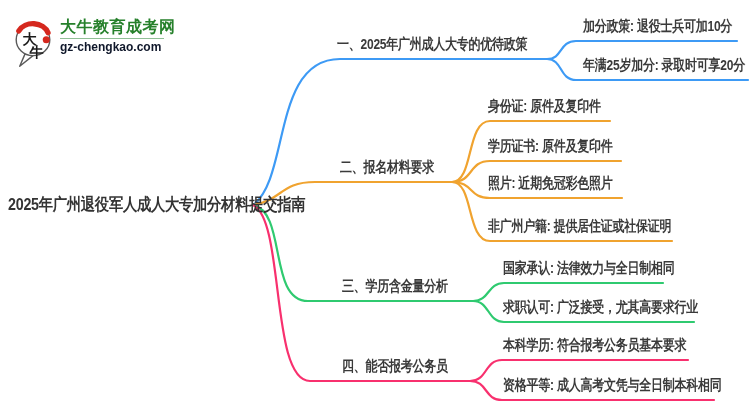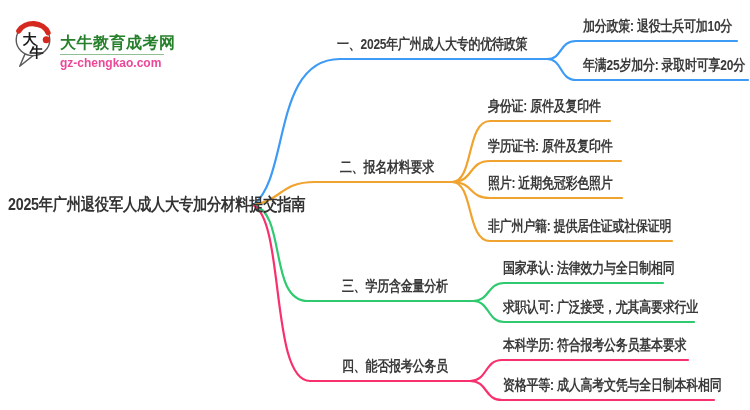--- a/index.html
+++ b/index.html
@@ -3,24 +3,24 @@
 <meta charset="utf-8">
 <style>
   html,body{margin:0;padding:0;background:#ffffff;}
   .stage{
     position:relative;width:750px;height:410px;background:#ffffff;overflow:hidden;
     font-family:"Liberation Sans","DejaVu Sans",sans-serif;
   }
   
   .logo{position:absolute;left:10px;top:14px;display:flex;align-items:flex-start;}
   .logo-icon{display:block;}
-  .logo-text{margin-left:4px;margin-top:20px;}
+  .logo-text{margin-left:4px;margin-top:4px;}
   .logo-name{font-size:16px;font-weight:bold;color:#26802b;letter-spacing:0.5px;line-height:18px;}
   .logo-divider{height:1px;background:#8fbf95;margin:2px 0 1px 0;width:104px;}
-  .logo-url{font-size:12px;font-weight:bold;color:#ec4899;line-height:14px;}
+  .logo-url{font-size:12px;font-weight:bold;color:#0f172a;line-height:14px;}
   
   .links{position:absolute;left:0;top:0;}
   
   .label{
     position:absolute;white-space:nowrap;font-size:15px;line-height:18px;
     font-weight:600;color:#3a3a3a;transform:scaleX(0.8);transform-origin:0 50%;
     letter-spacing:-0.3px;cursor:default;
   }
   .central{font-size:17px;line-height:22px;transform:scaleX(0.84);color:#333333;}
 </style>

